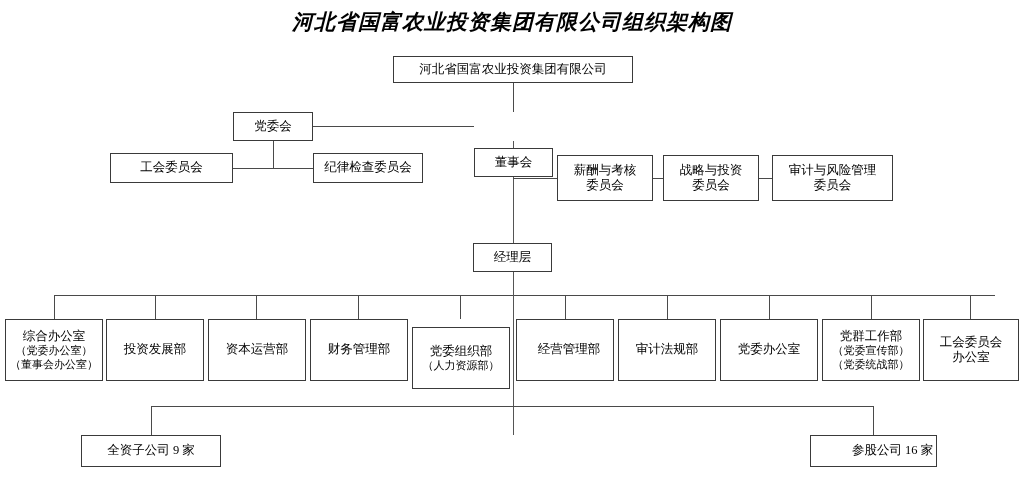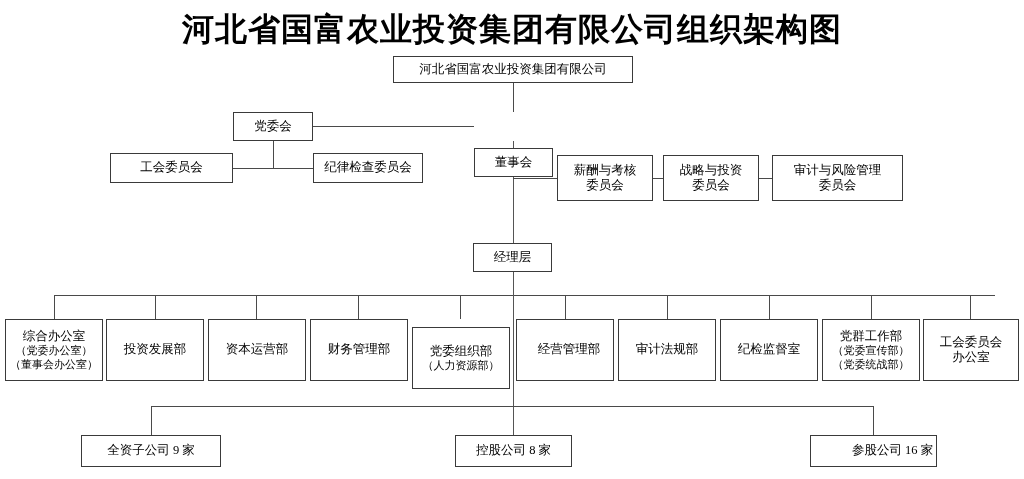--- a/index.html
+++ b/index.html
@@ -17,24 +17,25 @@
     height: 479px;
     background: #ffffff;
     overflow: hidden;
   }
   .title {
     position: absolute;
     left: 0;
     top: 8px;
     width: 1024px;
     text-align: center;
-    font-size: 32px;
+    font-size: 21px;
     font-weight: bold;
     letter-spacing: 1px;
     font-family: "Liberation Serif", "DejaVu Serif", serif;
+    font-style: italic;
   }
   .node {
     position: absolute;
     box-sizing: border-box;
     border: 1px solid #3a3a3a;
     background: #ffffff;
     display: flex;
     flex-direction: column;
     align-items: center;
     justify-content: center;
@@ -122,21 +123,21 @@
   <div class="node" style="left:557px; top:155px; width:96px; height:46px;">
     <span class="ln">薪酬与考核</span>
     <span class="ln">委员会</span>
   </div>
 
   <div class="node" style="left:663px; top:155px; width:96px; height:46px;">
     <span class="ln">战略与投资</span>
     <span class="ln">委员会</span>
   </div>
 
-  <div class="node" style="left:772px; top:155px; width:131px; height:46px;">
+  <div class="node" style="left:772px; top:155px; width:121px; height:46px;">
     <span class="ln">审计与风险管理</span>
     <span class="ln">委员会</span>
   </div>
 
   <div class="node" style="left:5px; top:319px; width:98px; height:62px;">
     <span class="ln">综合办公室</span>
     <span class="ln sub">（党委办公室）</span>
     <span class="ln sub">（董事会办公室）</span>
   </div>
 
@@ -163,39 +164,36 @@
 
   <div class="node" style="left:516px; top:319px; width:98px; height:62px;padding-left:10px;">
     <span class="ln">经营管理部</span>
   </div>
 
   <div class="node" style="left:618px; top:319px; width:98px; height:62px;">
     <span class="ln">审计法规部</span>
   </div>
 
   <div class="node" style="left:720px; top:319px; width:98px; height:62px;">
-    <span class="ln">纪检监督室</span>
+    <span class="ln">党委办公室</span>
   </div>
 
   <div class="node" style="left:822px; top:319px; width:98px; height:62px;">
     <span class="ln">党群工作部</span>
     <span class="ln sub">（党委宣传部）</span>
     <span class="ln sub">（党委统战部）</span>
   </div>
 
   <div class="node" style="left:923px; top:319px; width:96px; height:62px;">
     <span class="ln">工会委员会</span>
     <span class="ln">办公室</span>
   </div>
 
   <div class="node" style="left:81px; top:435px; width:140px; height:32px;">
     <span class="ln">全资子公司 9 家</span>
   </div>
 
-  <div class="node" style="left:455px; top:435px; width:117px; height:32px;">
-    <span class="ln">控股公司 8 家</span>
-  </div>
 
   <div class="node" style="left:810px; top:435px; width:127px; height:32px;padding-left:40px;">
     <span class="ln">参股公司 16 家</span>
   </div>
 
 </div>
 
 </body></html>

